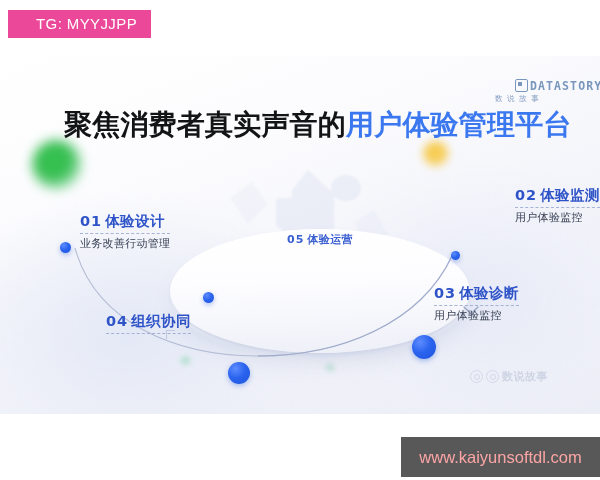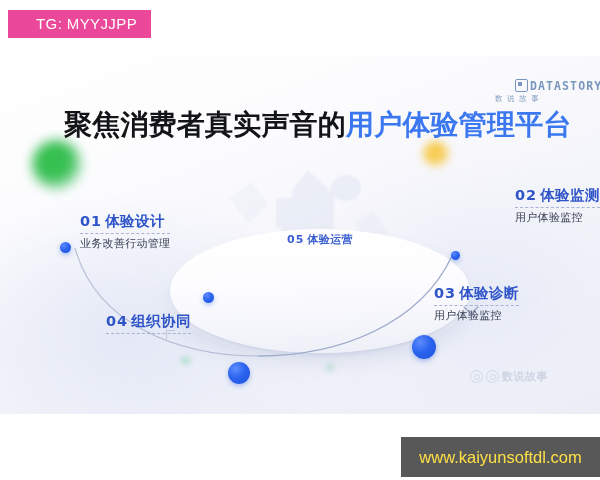--- a/index.html
+++ b/index.html
@@ -36,21 +36,21 @@
   }
 
   
   .url-tag {
     position: absolute;
     left: 401px;
     top: 437px;
     width: 199px;
     height: 40px;
     background: #585858;
-    color: #fde047;
+    color: #fca5a5;
     font-size: 16.5px;
     display: flex;
     align-items: center;
     justify-content: center;
     z-index: 50;
     white-space: nowrap;
     font-family: "Liberation Sans", sans-serif;
   }
 
   

